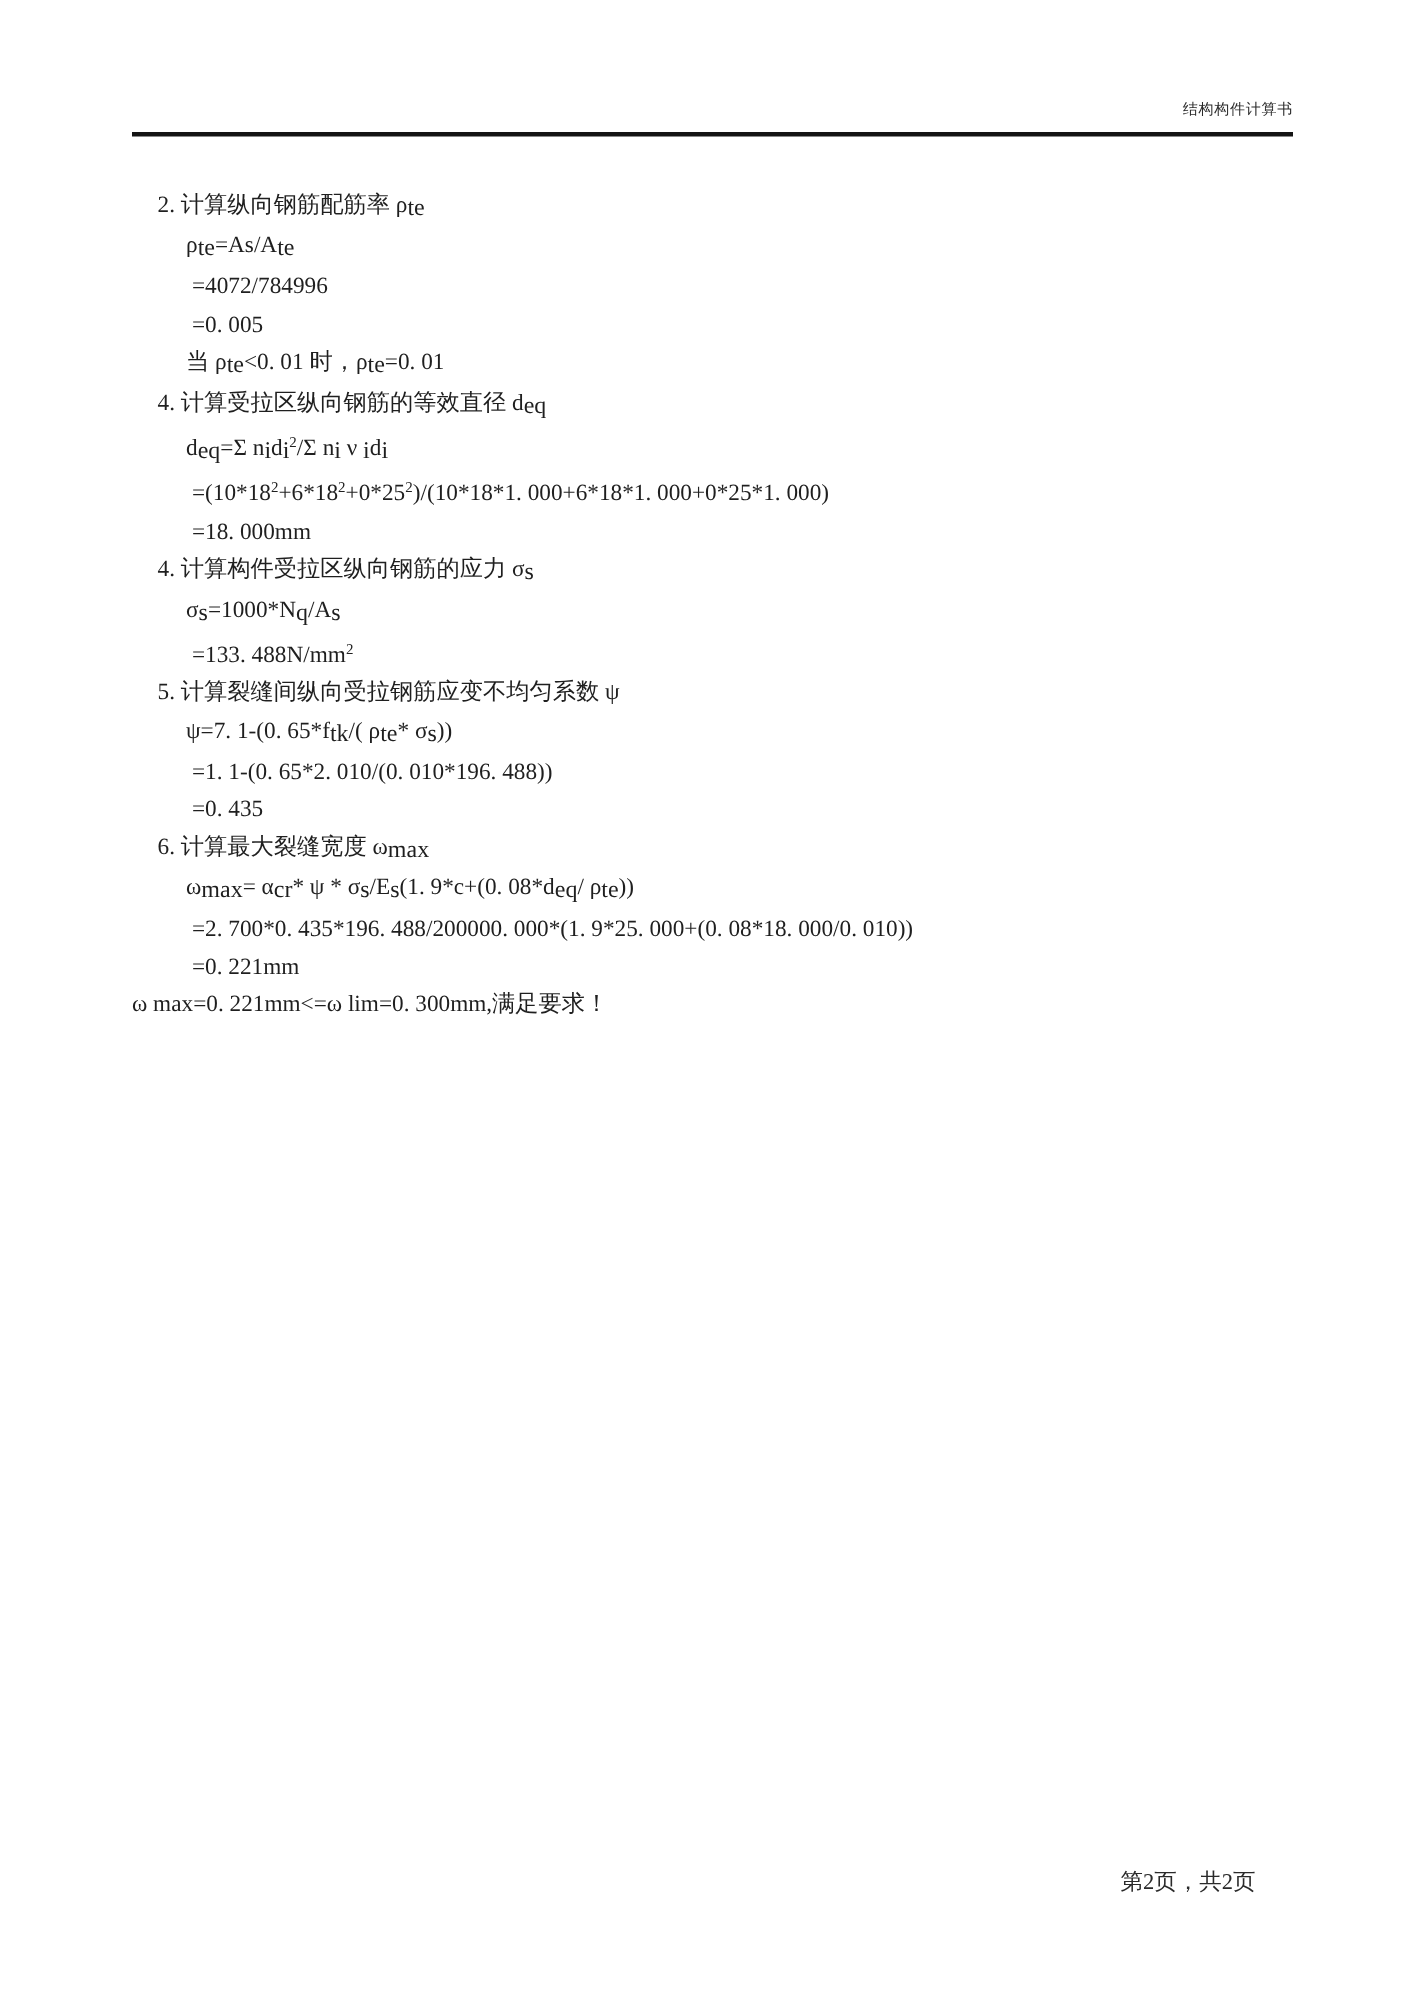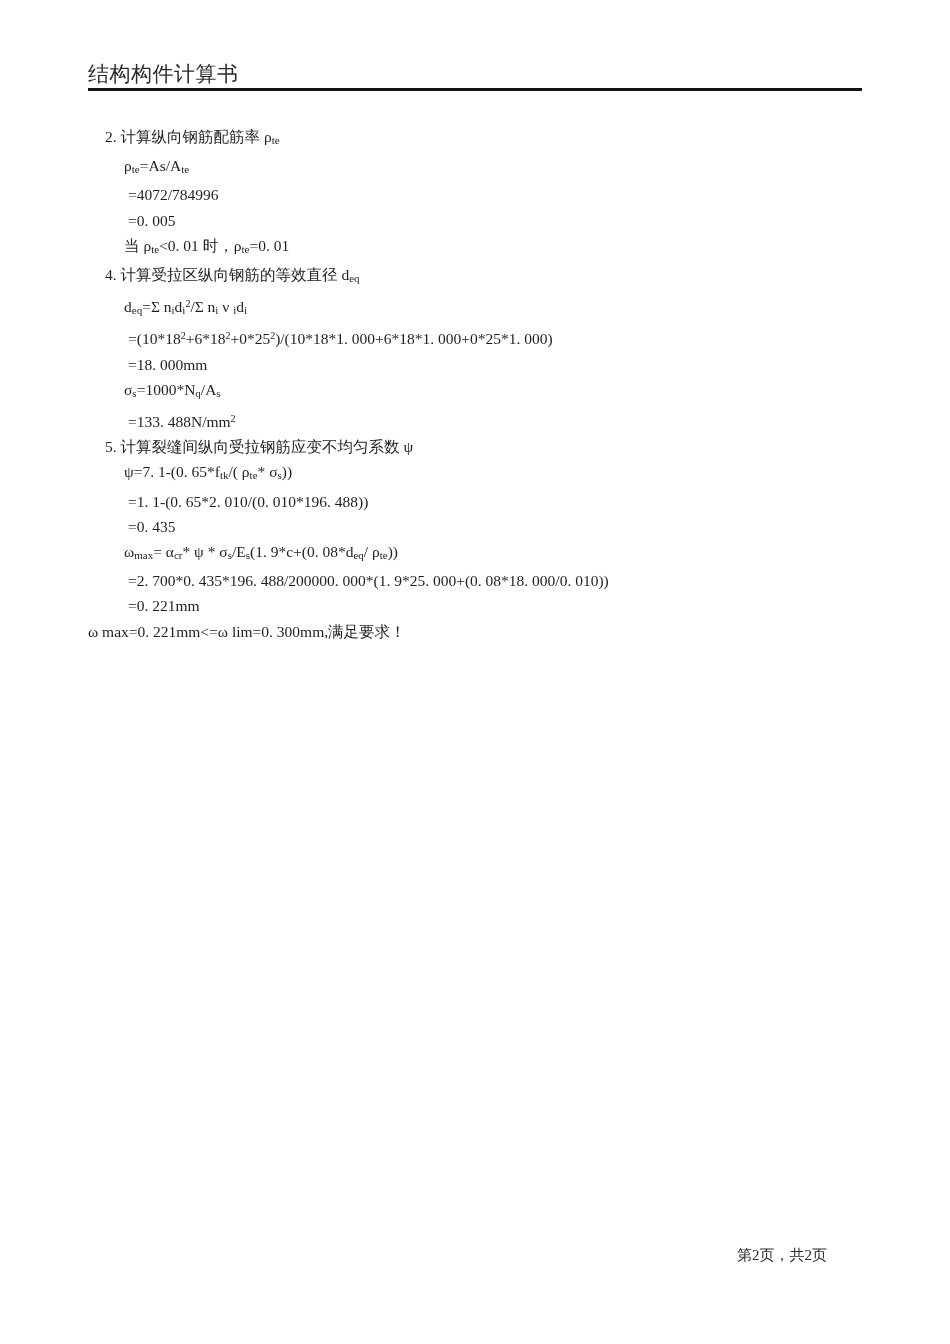--- a/index.html
+++ b/index.html
@@ -11,22 +11,22 @@
     background: #ffffff;
     color: #1f1f1f;
     font-family: "Liberation Serif", "DejaVu Serif", serif;
     overflow: hidden;
   }
   .header-title {
     position: absolute;
     top: 64px;
     left: 88px;
     width: 774px;
-    text-align: left;
-    font-size: 21px;
+    text-align: right;
+    font-size: 10px;
     line-height: 20px;
     letter-spacing: 0.5px;
     color: #2a2a2a;
   }
   .header-rule {
     position: absolute;
     top: 88px;
     left: 88px;
     width: 774px;
     height: 2px;
@@ -40,33 +40,33 @@
     width: 800px;
     font-size: 15.5px;
     line-height: 25.2px;
   }
   .line { white-space: pre; }
   .indent-heading { padding-left: 17px; }
   .indent-formula { padding-left: 36px; }
   .indent-cont { padding-left: 40px; }
   .indent-conclusion { padding-left: 0; }
   .seg-sub {
-    font-size: 11px;
+    font-size: 16px;
     vertical-align: -2px;
     letter-spacing: 0;
   }
   .seg-sup {
     font-size: 10px;
     vertical-align: 5px;
     letter-spacing: 0;
   }
   .footer {
     position: absolute;
     top: 1245px;
-    right: 123px;
+    right: 113px;
     font-size: 15px;
     line-height: 20px;
     color: #2a2a2a;
     text-align: left;
     margin-left: 19px;
   }
 </style>
 </head>
 <body>
 
@@ -79,26 +79,28 @@
   <div class="content" id="doc-lines">
       <div class="line indent-heading"><span>2. 计算纵向钢筋配筋率 ρ</span><span class="seg-sub">te</span></div>
       <div class="line indent-formula"><span>ρ</span><span class="seg-sub">te</span><span>=As/A</span><span class="seg-sub">te</span></div>
       <div class="line indent-cont"><span>=4072/784996</span></div>
       <div class="line indent-cont"><span>=0. 005</span></div>
       <div class="line indent-formula"><span>当 ρ</span><span class="seg-sub">te</span><span>&lt;0. 01 时，ρ</span><span class="seg-sub">te</span><span>=0. 01</span></div>
       <div class="line indent-heading"><span>4. 计算受拉区纵向钢筋的等效直径 d</span><span class="seg-sub">eq</span></div>
       <div class="line indent-formula"><span>d</span><span class="seg-sub">eq</span><span>=Σ n</span><span class="seg-sub">i</span><span>d</span><span class="seg-sub">i</span><span class="seg-sup">2</span><span>/Σ n</span><span class="seg-sub">i</span><span> ν </span><span class="seg-sub">i</span><span>d</span><span class="seg-sub">i</span></div>
       <div class="line indent-cont"><span>=(10*18</span><span class="seg-sup">2</span><span>+6*18</span><span class="seg-sup">2</span><span>+0*25</span><span class="seg-sup">2</span><span>)/(10*18*1. 000+6*18*1. 000+0*25*1. 000)</span></div>
       <div class="line indent-cont"><span>=18. 000mm</span></div>
+      <div class="line indent-heading"><span>4. 计算构件受拉区纵向钢筋的应力 σ</span><span class="seg-sub">s</span></div>
       <div class="line indent-formula"><span>σ</span><span class="seg-sub">s</span><span>=1000*N</span><span class="seg-sub">q</span><span>/A</span><span class="seg-sub">s</span></div>
       <div class="line indent-cont"><span>=133. 488N/mm</span><span class="seg-sup">2</span></div>
       <div class="line indent-heading"><span>5. 计算裂缝间纵向受拉钢筋应变不均匀系数 ψ</span></div>
       <div class="line indent-formula"><span>ψ=7. 1-(0. 65*f</span><span class="seg-sub">tk</span><span>/( ρ</span><span class="seg-sub">te</span><span>* σ</span><span class="seg-sub">s</span><span>))</span></div>
       <div class="line indent-cont"><span>=1. 1-(0. 65*2. 010/(0. 010*196. 488))</span></div>
       <div class="line indent-cont"><span>=0. 435</span></div>
+      <div class="line indent-heading"><span>6. 计算最大裂缝宽度 ω</span><span class="seg-sub">max</span></div>
       <div class="line indent-formula"><span>ω</span><span class="seg-sub">max</span><span>= α</span><span class="seg-sub">cr</span><span>* ψ * σ</span><span class="seg-sub">s</span><span>/E</span><span class="seg-sub">s</span><span>(1. 9*c+(0. 08*d</span><span class="seg-sub">eq</span><span>/ ρ</span><span class="seg-sub">te</span><span>))</span></div>
       <div class="line indent-cont"><span>=2. 700*0. 435*196. 488/200000. 000*(1. 9*25. 000+(0. 08*18. 000/0. 010))</span></div>
       <div class="line indent-cont"><span>=0. 221mm</span></div>
       <div class="line indent-conclusion"><span>ω max=0. 221mm&lt;=ω lim=0. 300mm,满足要求！</span></div>
     </div>
 
   <div class="footer">
     <span>第2页，共2页</span>
   </div>
 

